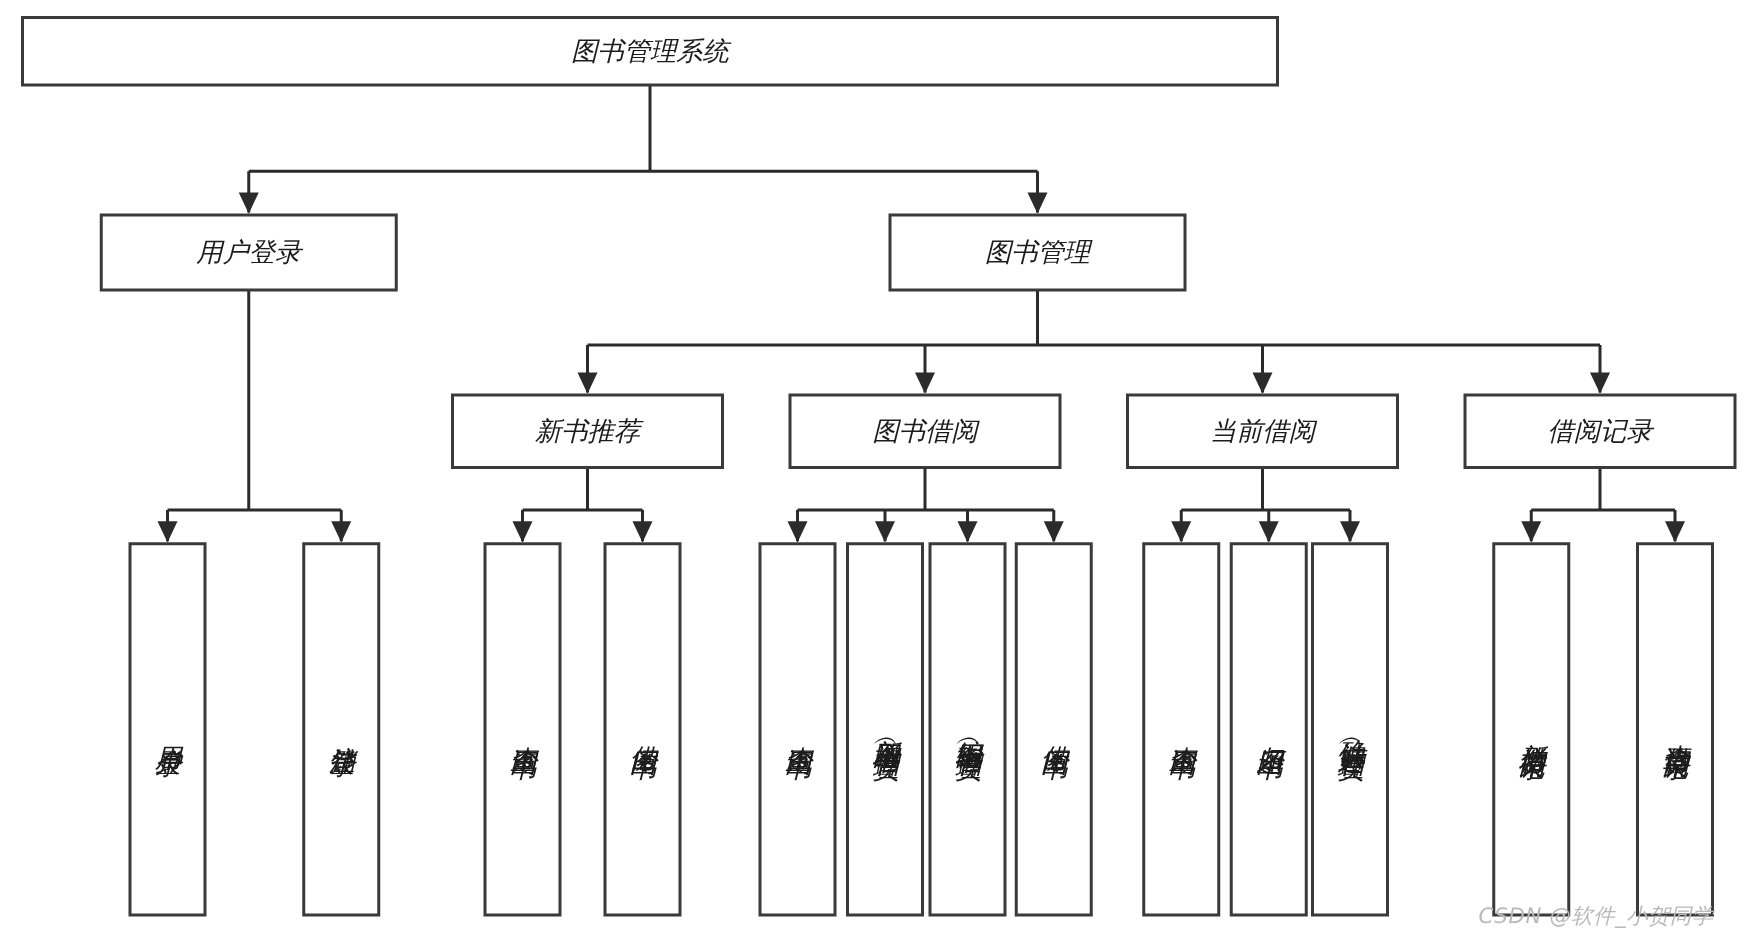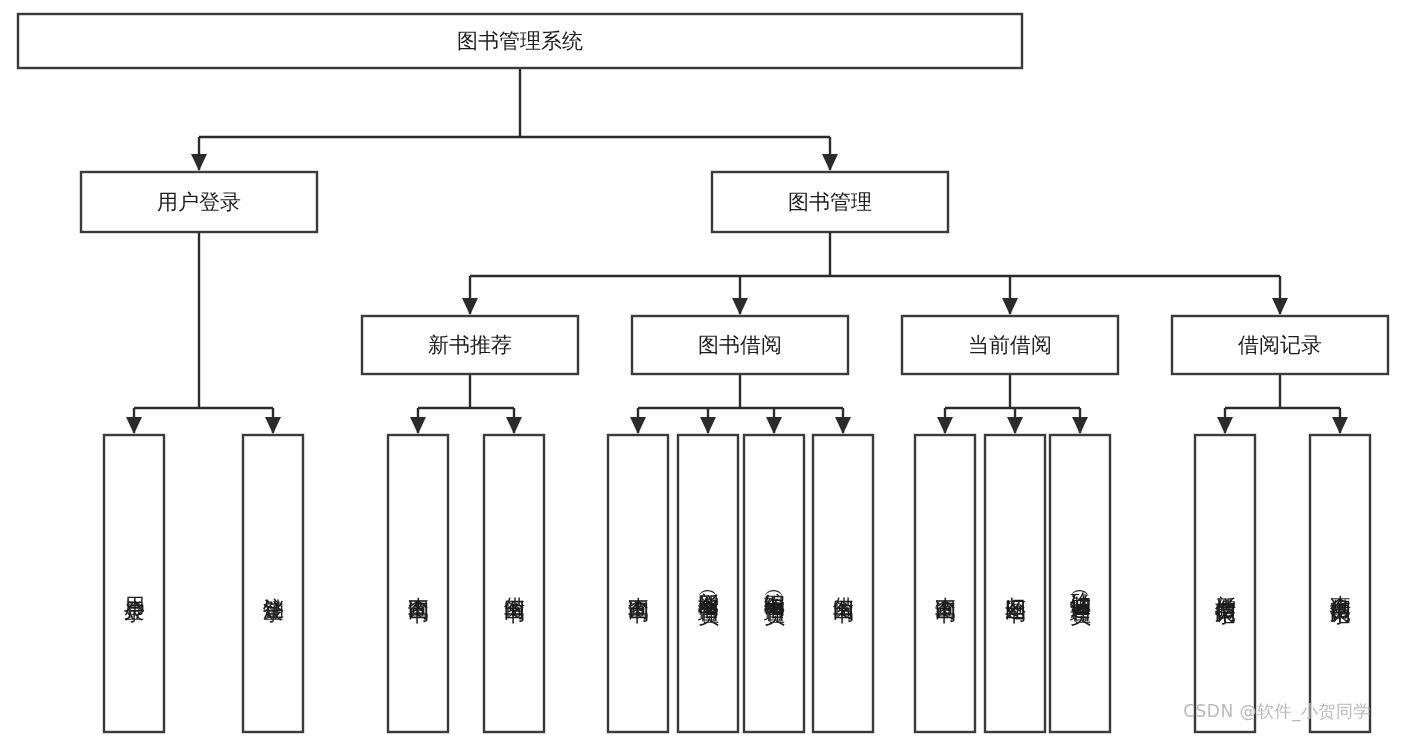--- a/index.html
+++ b/index.html
@@ -11,20 +11,21 @@
     width: 1405px;
     height: 747px;
     font-family: "DejaVu Sans", "Liberation Sans", sans-serif;
     overflow: hidden;
   }
   #diagram-root {
     position: relative;
     width: 1383px;
     height: 747px;
     background: #ffffff;
+    font-style: italic;
   }
   svg#flow-svg {
     position: absolute;
     left: 0;
     top: 0;
     width: 1405px;
     height: 747px;
     display: block;
   }
   .node-box {
@@ -62,21 +63,21 @@
     font-family: "DejaVu Sans", "Liberation Sans", sans-serif;
     font-size: 21px;
     line-height: 1.28;
     color: #1c1c1c;
     letter-spacing: 2px;
     white-space: nowrap;
   }
   .watermark {
     position: absolute;
     right: 12px;
-    bottom: 24px;
+    bottom: 3px;
     font-family: "DejaVu Sans", "Liberation Sans", sans-serif;
     font-size: 17px;
     color: #b9b9b9;
     letter-spacing: 0.5px;
     white-space: nowrap;
     user-select: none;
   }
 </style>
 </head>
 <body>

